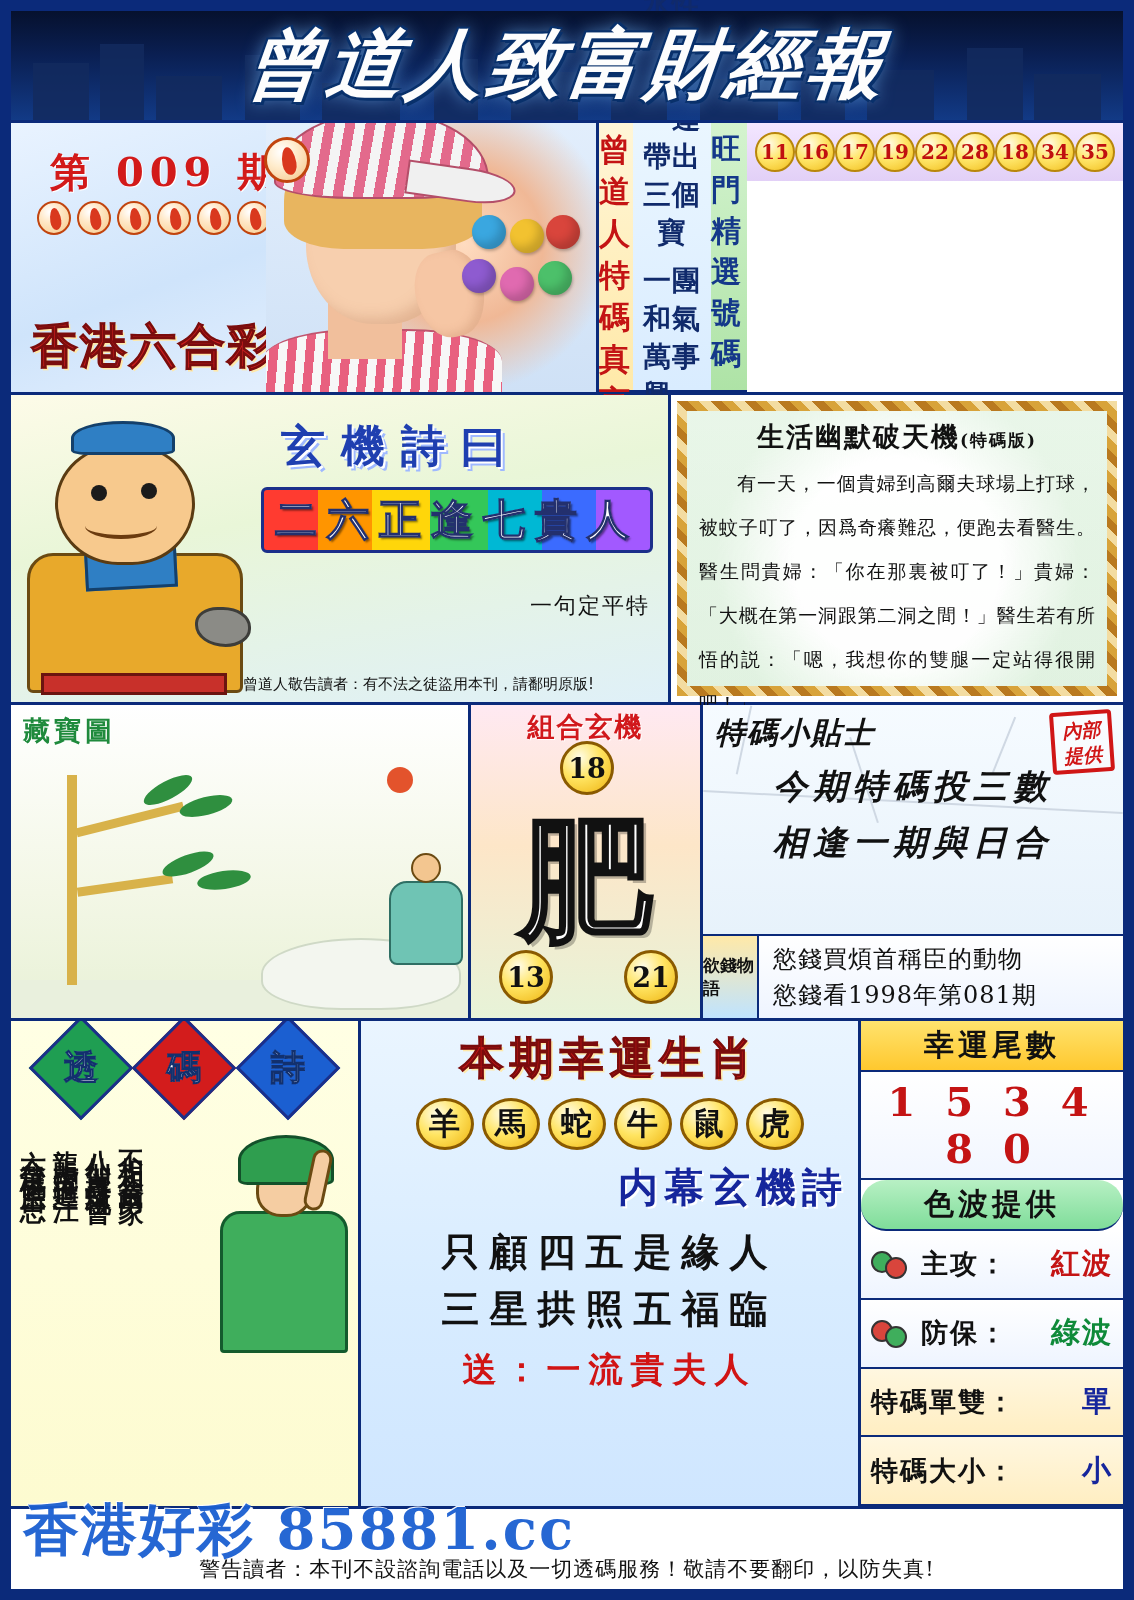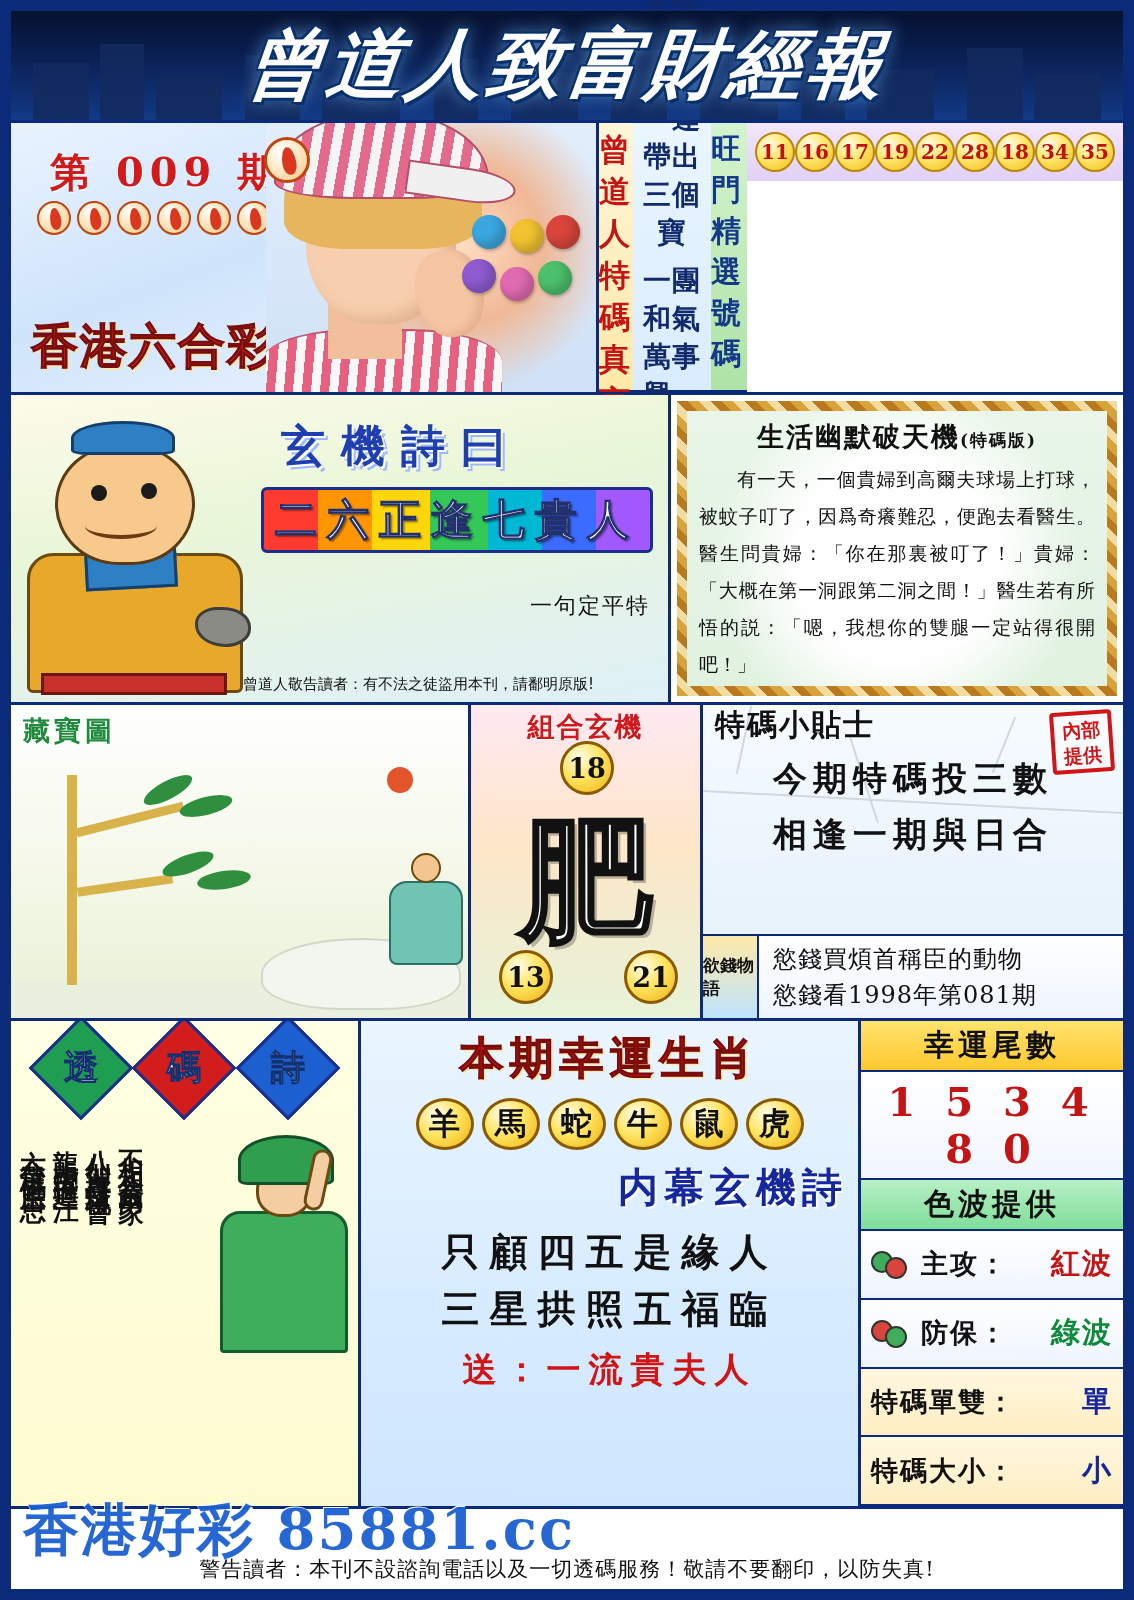--- a/index.html
+++ b/index.html
@@ -209,21 +209,21 @@
       radial-gradient(circle at 50% 55%, rgba(255,255,255,.9) 0 40%, rgba(214,238,214,.55) 70%),
       linear-gradient(180deg,#fff 0%, #eef7ee 100%);
     padding:8px 12px; position:relative;
   }
   .humor-title {
     text-align:center; font-family:"DejaVu Serif", serif; font-weight:bold;
     font-size:27px; color:#111; letter-spacing:2px; margin-bottom:6px;
   }
   .humor-title small { font-size:17px; font-weight:bold; }
   .humor-text {
-    font-family:"DejaVu Serif", serif; font-size:19px; line-height:37px;
+    font-family:"DejaVu Serif", serif; font-size:19px; line-height:44px;
     color:#111; text-align:justify; text-indent:2em;
   }
 
   
   .row3 { display:flex; height:316px; flex:none; border-bottom:3px solid #0b2a7a; }
   .pic-box {
     width:460px; position:relative; border-right:3px solid #0b2a7a;
     background:linear-gradient(180deg,#ffffff 0%, #f3f7e6 60%, #e8f1d6 100%);
     overflow:hidden;
   }
@@ -262,21 +262,22 @@
     color:#fff; -webkit-text-stroke:3px #111;
     text-shadow:4px 4px 0 rgba(0,0,0,.25);
     line-height:1;
   }
 
   .tips-box { flex:1; display:flex; flex-direction:column; background:#fff; }
   .tips-main {
     flex:1; position:relative;
     background:
       linear-gradient(180deg,#f6fbff 0%, #e7f2fb 100%);
-    padding:0 12px;
+    padding:8px 12px;
+    font-style:italic;
   }
   .crack { position:absolute; background:#cfd8e3; }
   .tips-title {
     font-family:"DejaVu Serif", serif; font-weight:bold; font-size:30px;
     color:#111; letter-spacing:2px; position:relative; z-index:2;
   }
   .tips-line {
     font-family:"DejaVu Serif", serif; font-weight:bold; font-size:34px;
     color:#111; letter-spacing:6px; text-align:center; margin-top:10px;
     position:relative; z-index:2;
@@ -375,21 +376,21 @@
   .rb-digits {
     background:linear-gradient(180deg,#ffffff 0%, #f1f6ff 100%);
     border-bottom:2px solid #0b2a7a; text-align:center; padding:6px 0;
     font-family:"DejaVu Serif", serif; font-weight:bold; font-size:40px;
     color:#c41414; letter-spacing:8px;
   }
   .rb-head2 {
     background:linear-gradient(180deg,#b8f0c4 0%, #7fdd9a 100%);
     border-bottom:2px solid #0b2a7a; text-align:center; padding:4px 0;
     font-family:"DejaVu Serif", serif; font-weight:bold; font-size:30px;
-    color:#111; letter-spacing:4px;
+    color:#111; letter-spacing:4px;border-radius:25px;
   }
   .rb-row {
     flex:1; display:flex; align-items:center; gap:10px;
     border-bottom:2px solid #0b2a7a; padding:0 10px;
     background:linear-gradient(180deg,#ffffff 0%, #eef4ff 100%);
   }
   .rb-row.alt { background:linear-gradient(180deg,#fff7e0 0%, #ffeec2 100%); }
   .mini-balls { position:relative; width:40px; height:26px; flex:none; }
   .mb { position:absolute; width:22px; height:22px; border-radius:50%; border:2px solid #333; }
   .rb-label {

